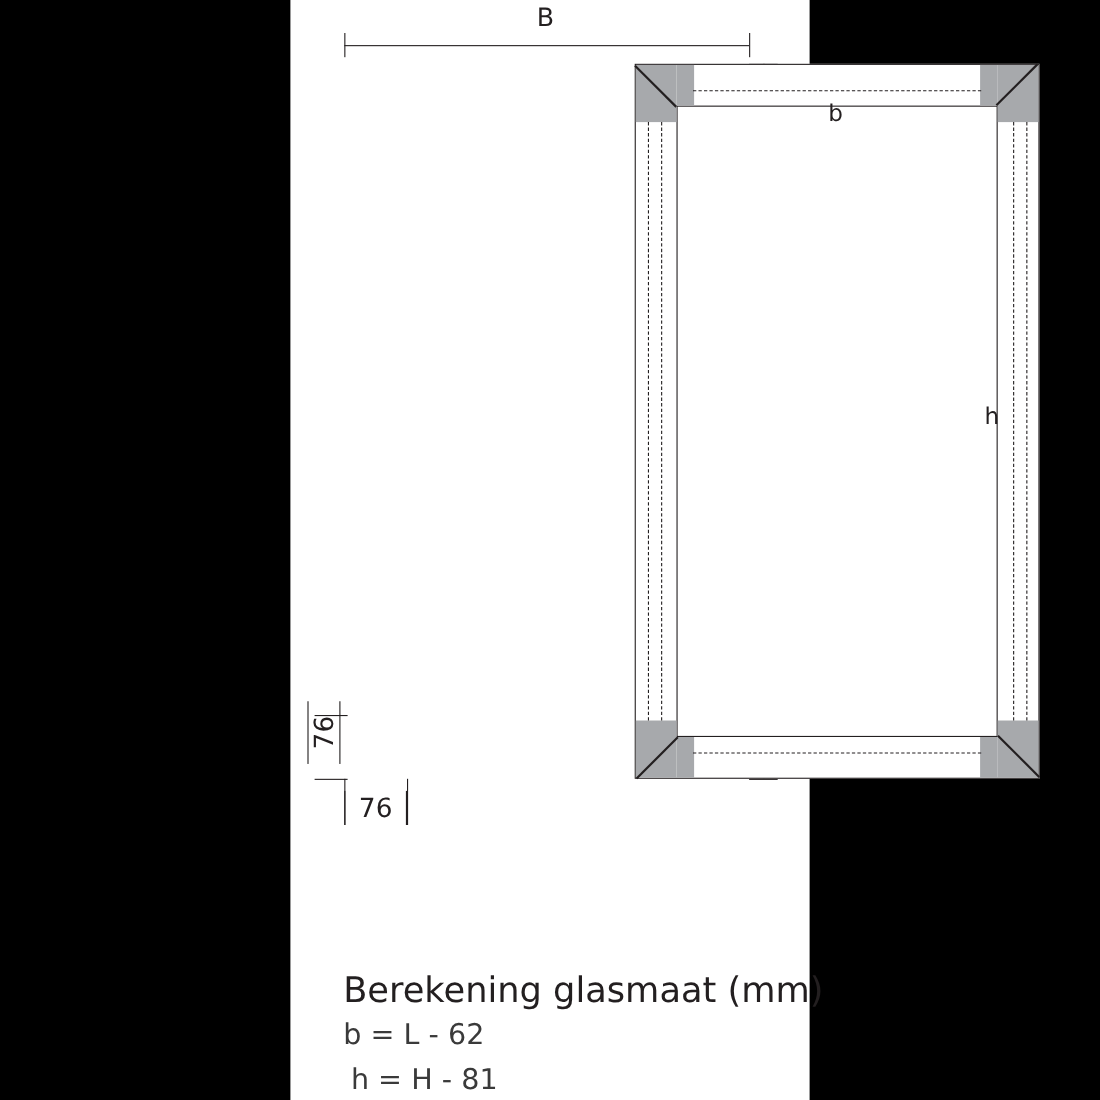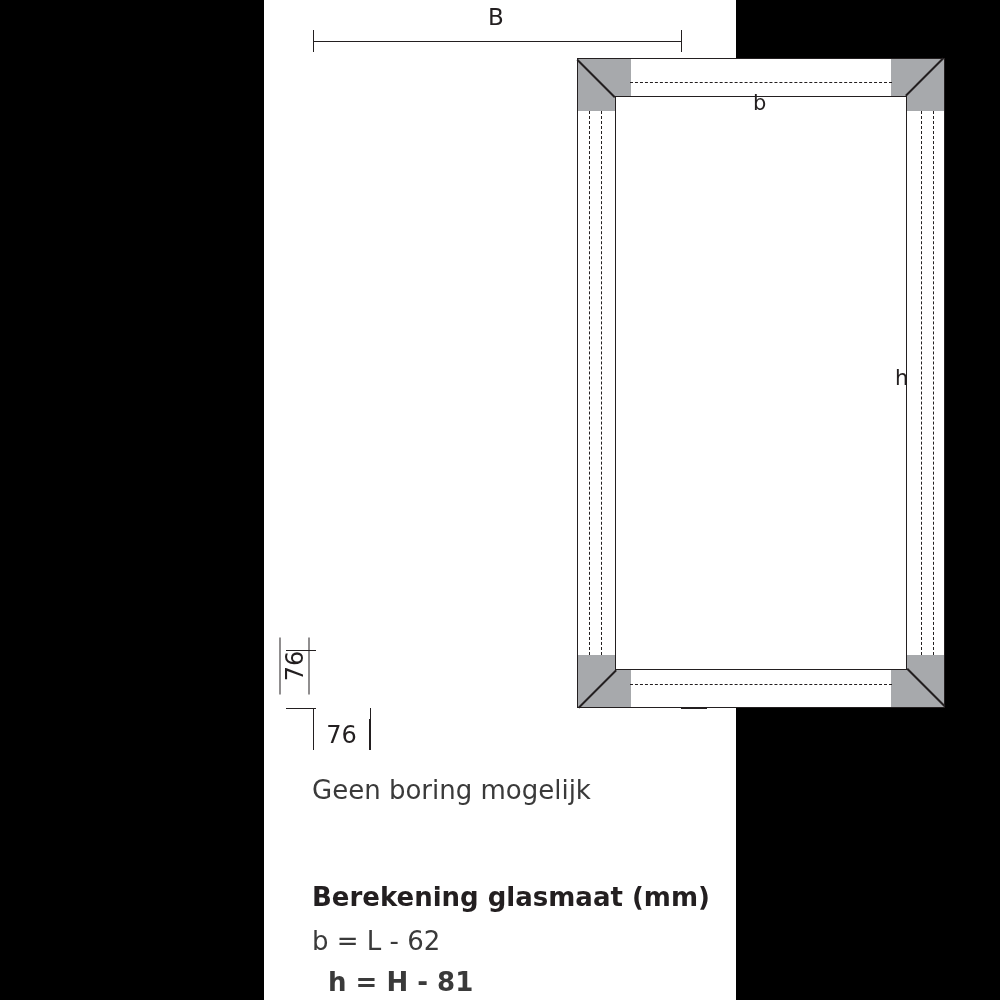--- a/index.html
+++ b/index.html
@@ -32,21 +32,21 @@
     position: absolute;
     color: #231f20;
     font-family: "DejaVu Sans", sans-serif;
     white-space: nowrap;
     line-height: 1;
   }
   .dim-letter { font-size: 23px; }
   .small-letter { font-size: 21px; }
   .boxnum { font-size: 24px; }
   .note { font-size: 26px; color: #3a3a3a; }
-  .note-bold { font-size: 26px; font-weight: bold; color: #231f20; }
+  .note-bold { font-size: 32px; font-weight: normal; color: #231f20; }
 
   
   #frame {
     position: absolute;
     left: 313px;
     top: 58px;
     width: 368px;
     height: 650px;
   }
   .edge-fill {
@@ -154,20 +154,19 @@
     <div class="numbox rot90" style="left:2px; top:651px; width:57px; height:30px; border-left:none; border-right:none;">
       <span class="boxnum">76</span>
     </div>
 
     <div class="solid-v" style="left:49px; top:708px; height:42px;"></div>
     <div class="solid-v" style="left:106px; top:708px; height:42px;"></div>
     <div class="numbox" style="left:49px; top:719px; width:57px; height:31px; border-top:none; border-bottom:none;">
       <span class="boxnum">76</span>
     </div>
 
-    <div class="lbl note" style="left:48px; top:777px;">Geen boring mogelijk</div>
 
     <div class="lbl note-bold" style="left:48px; top:884px;">Berekening glasmaat (mm)</div>
     <div class="lbl note" style="left:48px; top:928px;">b = L - 62</div>
-    <div class="lbl note" style="left:64px; top:969px;font-weight:bold;">h = H - 81</div>
+    <div class="lbl note" style="left:55px; top:969px;">h = H - 81</div>
 
   </div>
 </div>
 
 </body></html>

